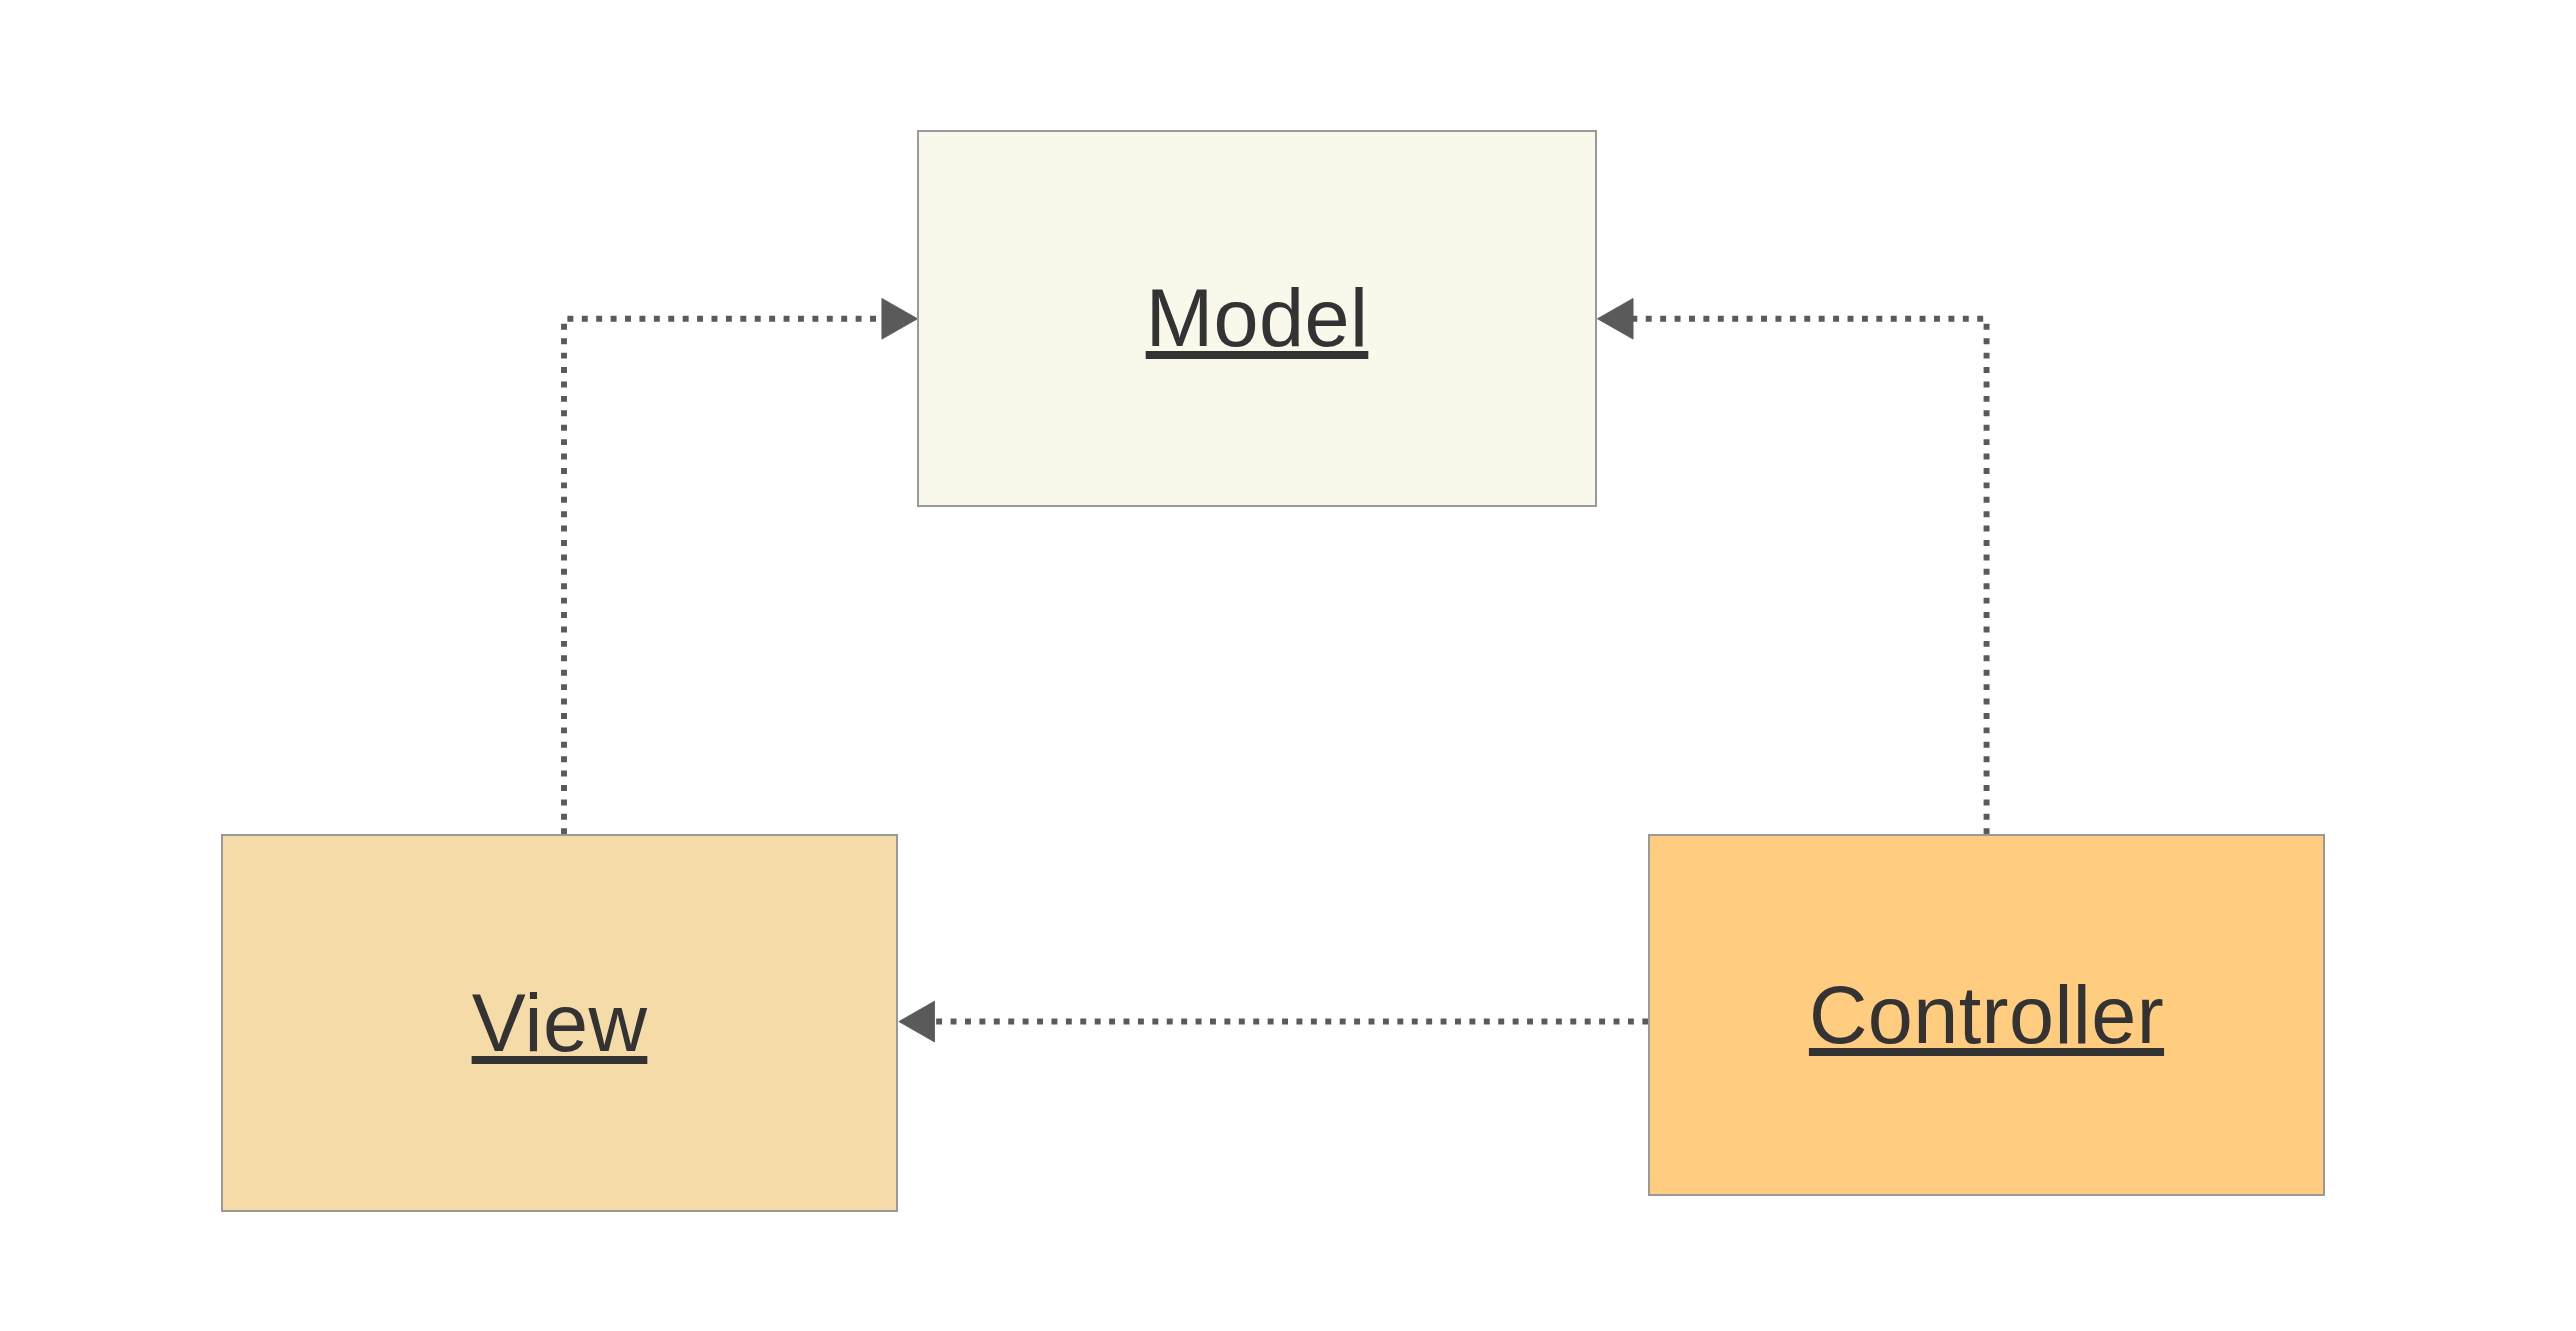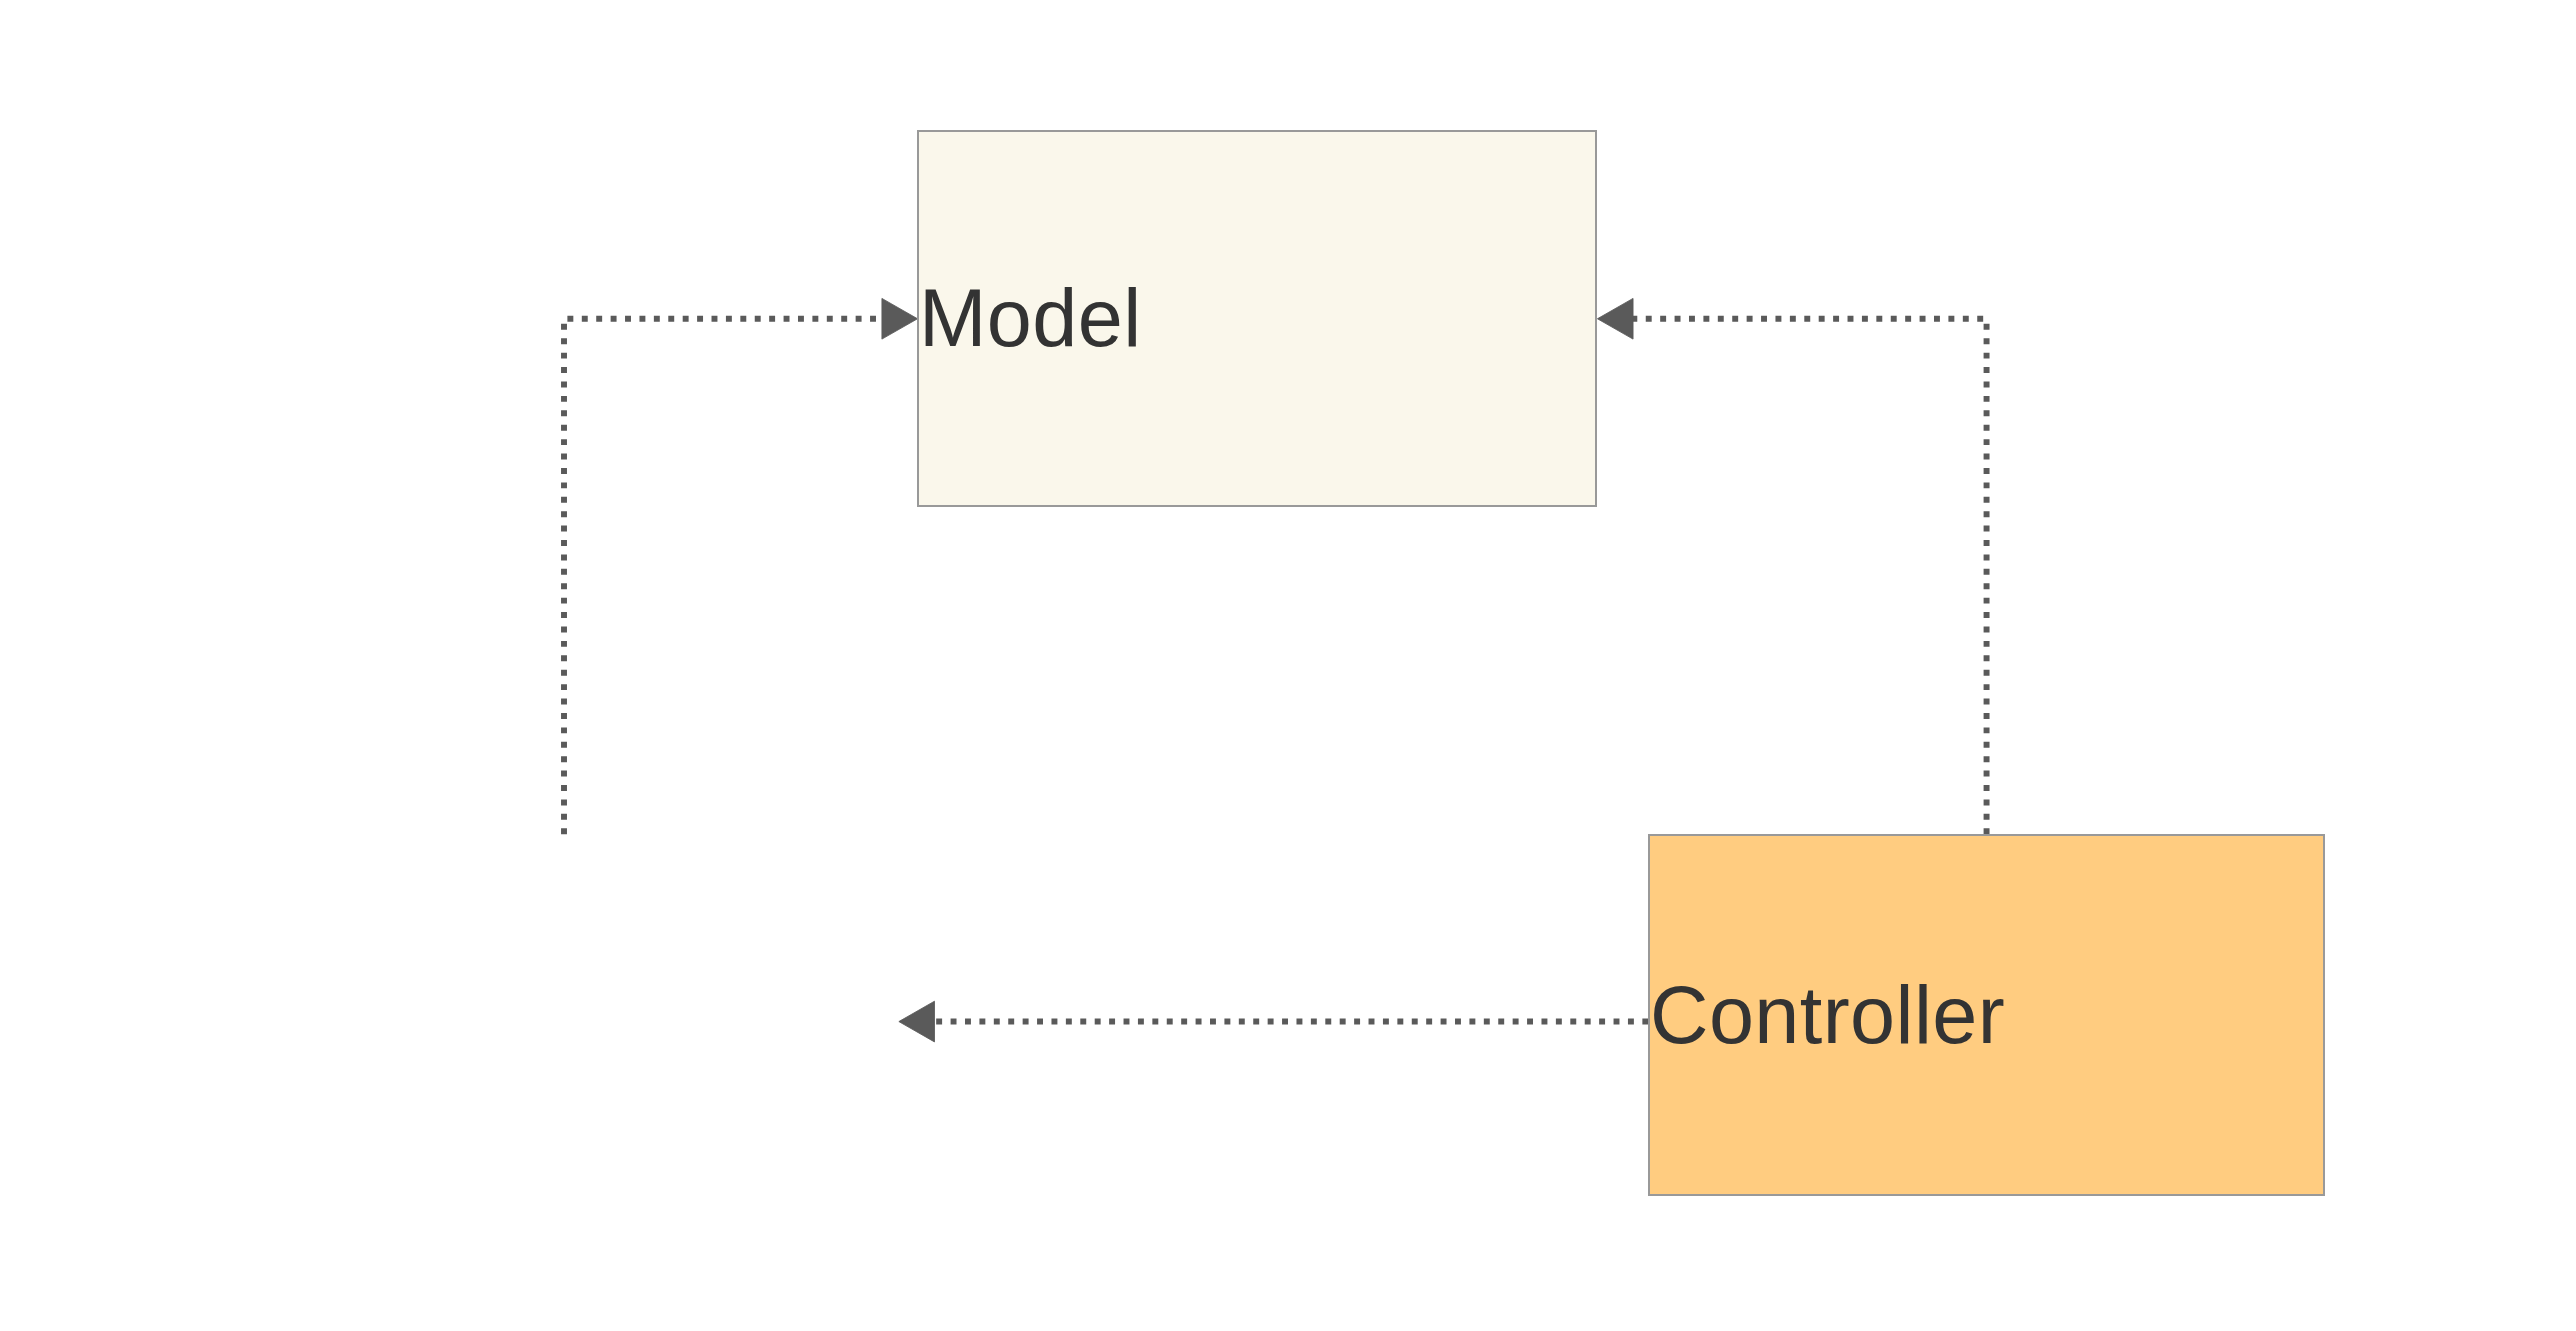--- a/index.html
+++ b/index.html
@@ -25,24 +25,25 @@
     width: 2576px;
     height: 1331px;
     pointer-events: none;
   }
   .node {
     position: absolute;
     box-sizing: border-box;
     border: 2.5px solid #999999;
     display: flex;
     align-items: center;
-    justify-content: flex-start;
+    justify-content: center;
     color: #333333;
     line-height: 1;
     white-space: nowrap;
+    text-decoration: underline;
   }
   .node-label {
     font-size: 81px;
     font-weight: 400;
     letter-spacing: 0.4px;
     color: #333333;
   }
   #node-model {
     left: 917px;
     top: 130px;
@@ -85,19 +86,22 @@
     <g>
       <path d="M 1944 1205 L 1078 1205" fill="none" stroke="#5A5A5A" stroke-width="7" stroke-linecap="butt" stroke-dasharray="7 10"></path>
       <polygon points="1060,1205 1102,1181 1102,1229" fill="#5A5A5A" stroke="#5A5A5A" stroke-width="1"></polygon>
     </g>
   </svg>
 
   <div class="node" id="node-model">
     <span class="node-label">Model</span>
   </div>
 
+  <div class="node" id="node-view">
+    <span class="node-label">View</span>
+  </div>
 
   <div class="node" id="node-controller">
     <span class="node-label">Controller</span>
   </div>
 
 </div>
 
 
 </body></html>

